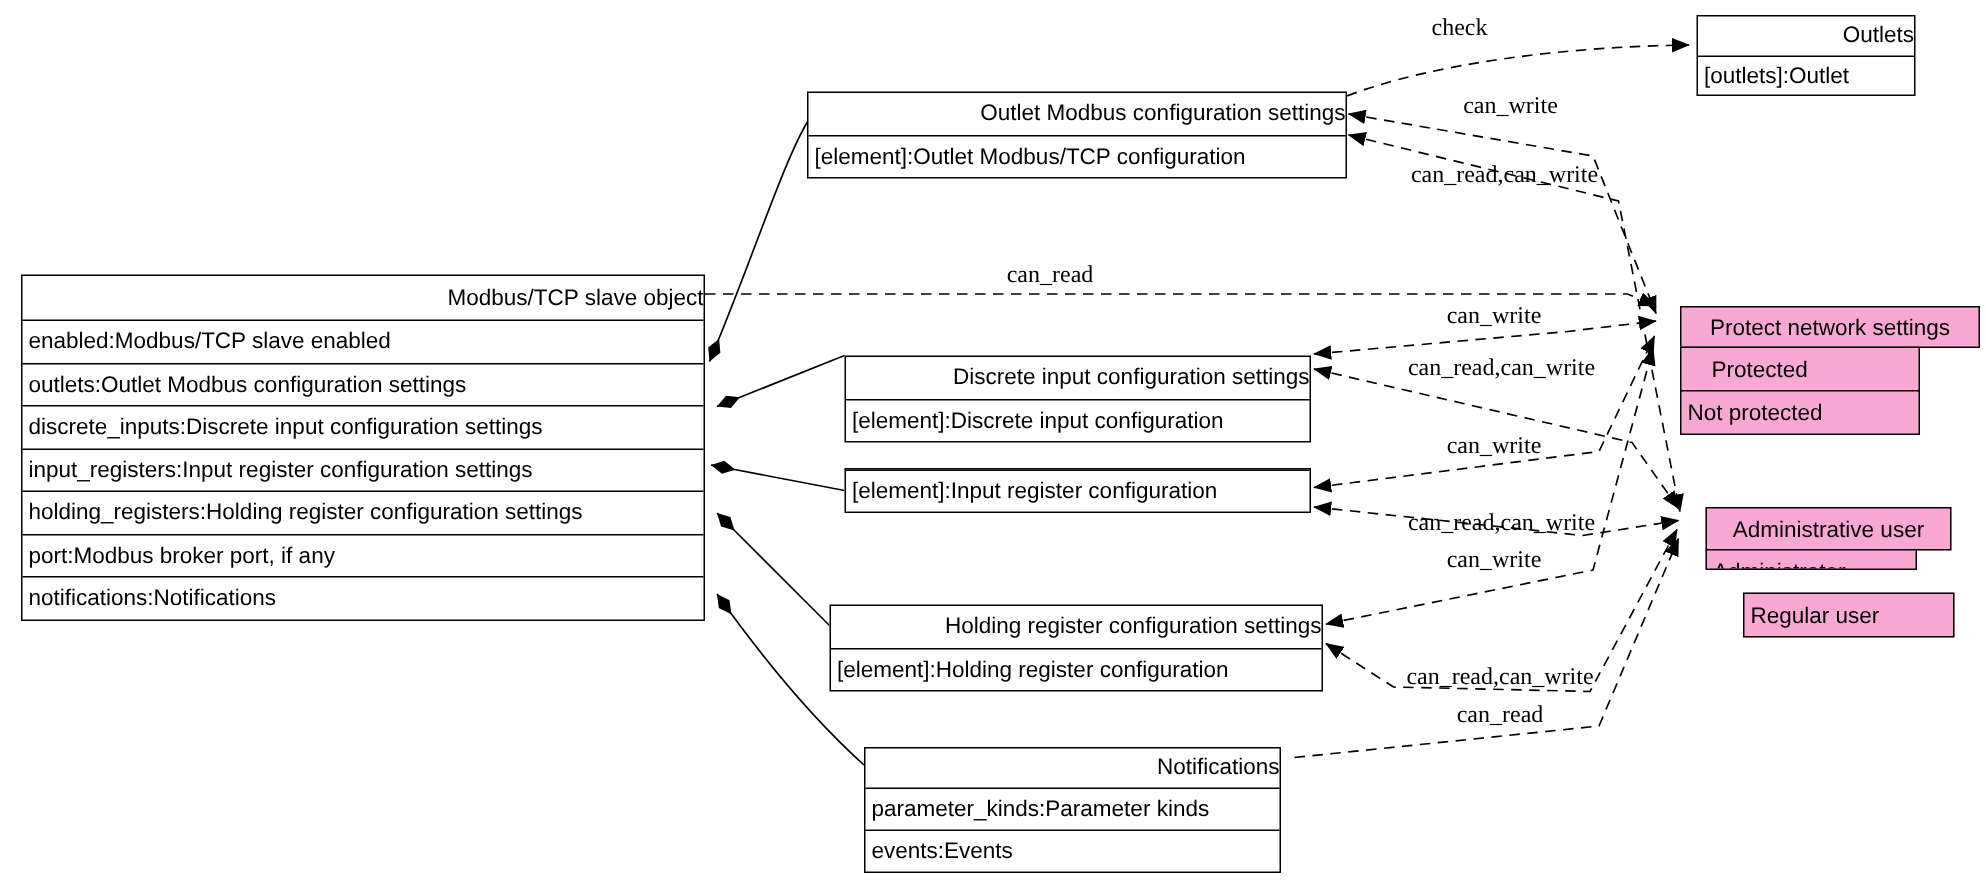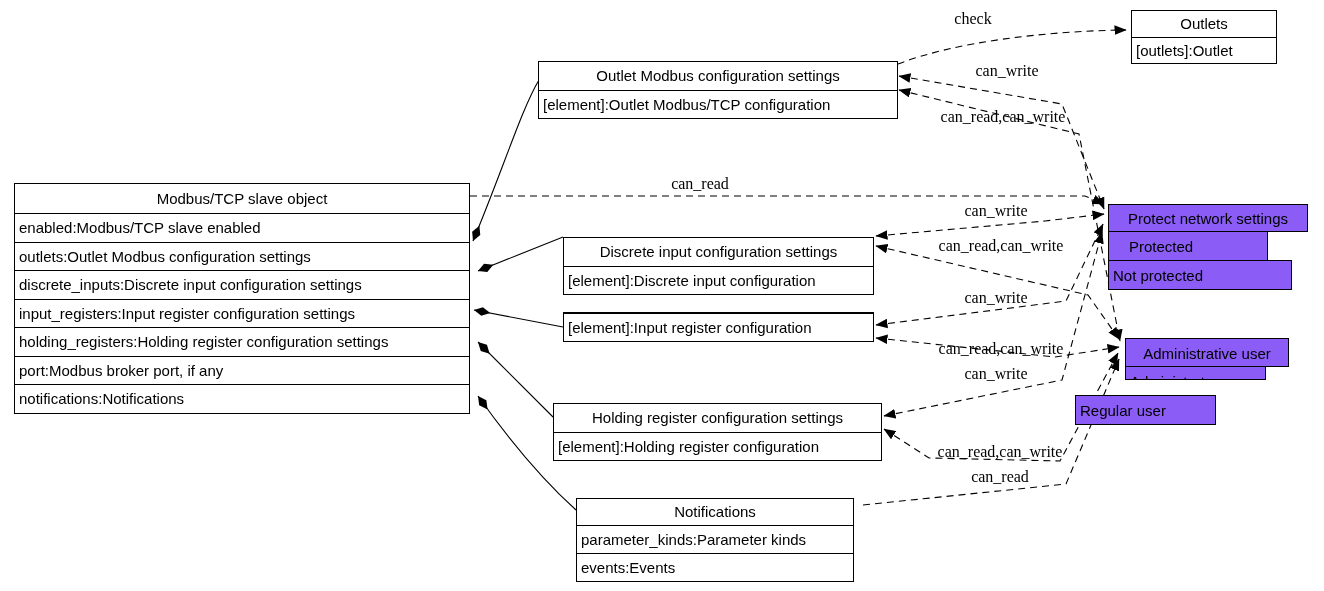--- a/index.html
+++ b/index.html
@@ -3,30 +3,30 @@
 <meta charset="utf-8">
 <style>
   html,body{margin:0;padding:0;background:#ffffff;}
   #canvas{
     position:relative;width:1324px;height:591px;background:#ffffff;
     font-family:"Liberation Sans", sans-serif;overflow:hidden;
   }
   #edges{position:absolute;left:0;top:0;width:1324px;height:591px;}
   .node{position:absolute;background:#ffffff;border:1px solid #000;box-sizing:border-box;}
   .node .title{
-    text-align:center;font-size:15px;color:#000;white-space:nowrap;overflow:hidden;
+    text-align:right;font-size:15px;color:#000;white-space:nowrap;overflow:hidden;
   }
   .node .row{
     border-top:1px solid #000;font-size:15px;color:#000;padding-left:4px;
     white-space:nowrap;overflow:hidden;box-sizing:border-box;
   }
   
   .cell{
-    position:absolute;background:#8b5cf6;border:1px solid #000;box-sizing:border-box;
-    font-size:15px;color:#000;white-space:nowrap;overflow:hidden;padding-left:4px;
+    position:absolute;background:#f9a8d4;border:1px solid #000;box-sizing:border-box;
+    font-size:15px;color:#000;white-space:nowrap;overflow:hidden;padding-left:4px;margin-left:12px;
   }
   .cell.hdr{text-align:center;padding-left:0;}
   .edge-label{
     position:absolute;transform:translate(-50%,-50%);
     font-family:"Liberation Serif", serif;font-size:16px;color:#000;white-space:nowrap;
   }
 </style>
 </head>
 <body>
 
@@ -109,25 +109,25 @@
     <div class="row" style="height:28px;line-height:27px;">events:Events</div>
   </div>
 
   <div class="node" style="left:1131px;top:10px;width:146px;">
     <div class="title" style="height:26px;line-height:26px;">Outlets</div>
     <div class="row" style="height:26px;line-height:25px;">[outlets]:Outlet</div>
   </div>
 
   <div class="cell hdr" style="left:1108px;top:204px;width:200px;height:28px;line-height:28px;">Protect network settings</div>
   <div class="cell" style="left:1108px;top:231px;width:160px;height:30px;line-height:29px;padding-left:20px;">Protected</div>
-  <div class="cell" style="left:1108px;top:260px;width:184px;height:30px;line-height:29px;">Not protected</div>
+  <div class="cell" style="left:1108px;top:260px;width:160px;height:30px;line-height:29px;">Not protected</div>
 
   <div class="cell hdr" style="left:1125px;top:338px;width:164px;height:29px;line-height:29px;">Administrative user</div>
   <div class="cell" style="left:1125px;top:366px;width:141px;height:14px;line-height:29px;">Administrator</div>
-  <div class="cell" style="left:1075px;top:395px;width:141px;height:30px;line-height:29px;">Regular user</div>
+  <div class="cell" style="left:1150px;top:395px;width:141px;height:30px;line-height:29px;">Regular user</div>
 
   <span class="edge-label" style="left:973px;top:19px;">check</span>
   <span class="edge-label" style="left:700px;top:184px;">can_read</span>
   <span class="edge-label" style="left:1007px;top:71px;">can_write</span>
   <span class="edge-label" style="left:1003px;top:117px;">can_read,can_write</span>
   <span class="edge-label" style="left:996px;top:211px;">can_write</span>
   <span class="edge-label" style="left:1001px;top:246px;">can_read,can_write</span>
   <span class="edge-label" style="left:996px;top:298px;">can_write</span>
   <span class="edge-label" style="left:1001px;top:349px;">can_read,can_write</span>
   <span class="edge-label" style="left:996px;top:374px;">can_write</span>

